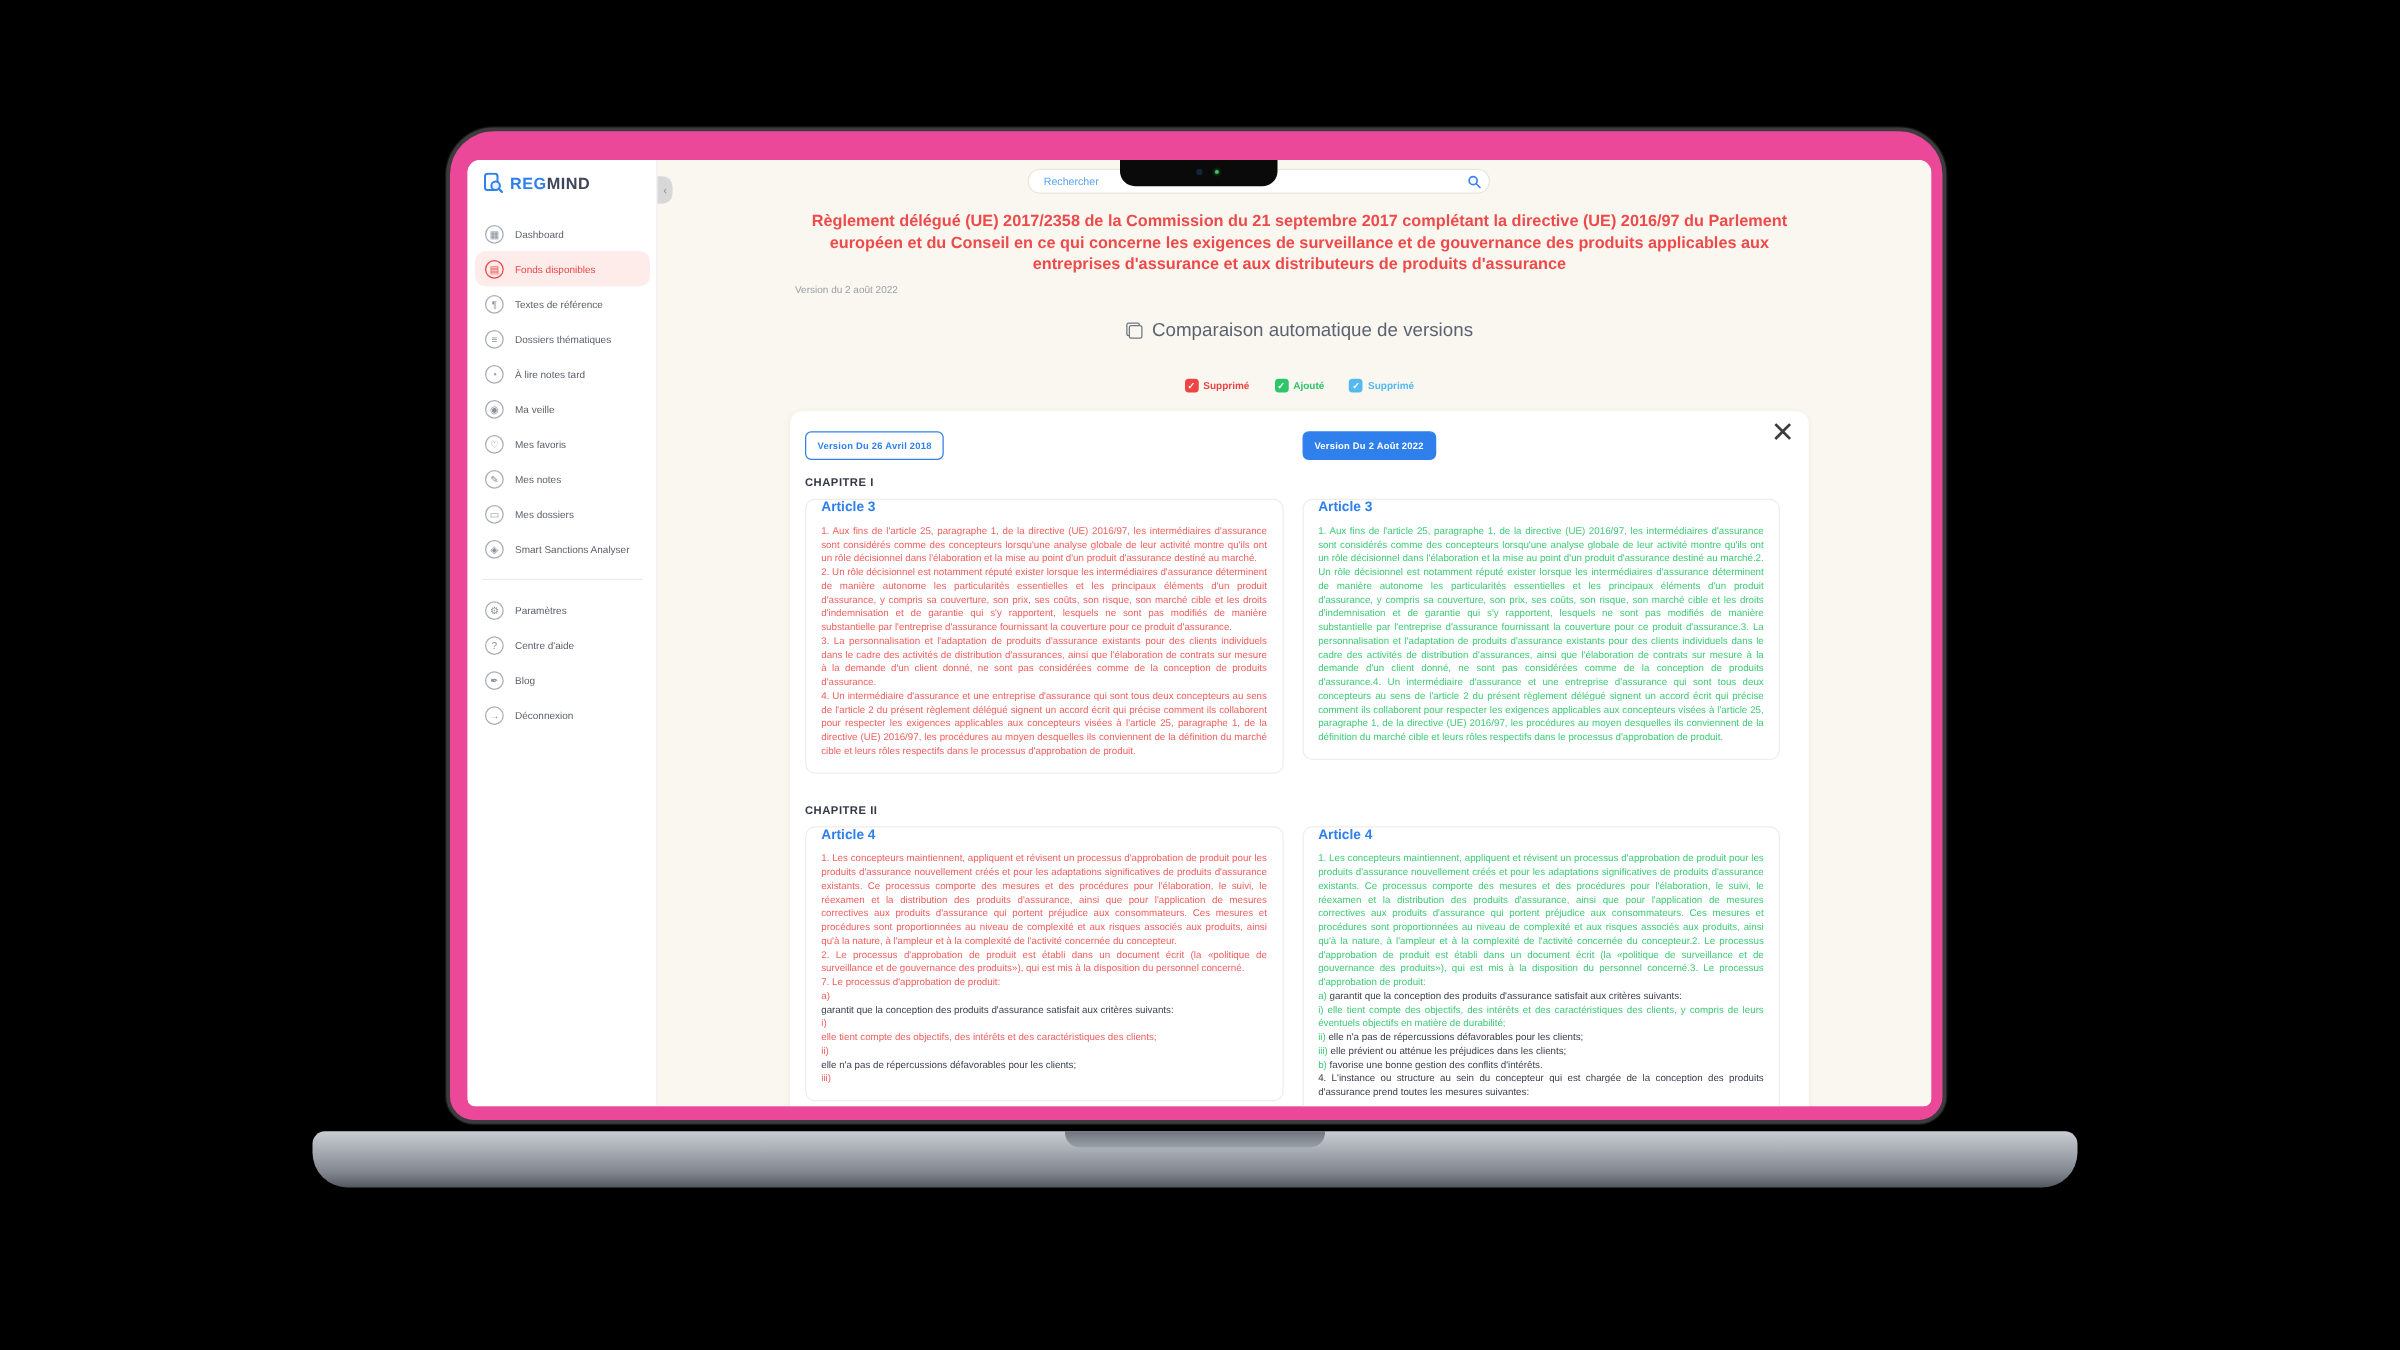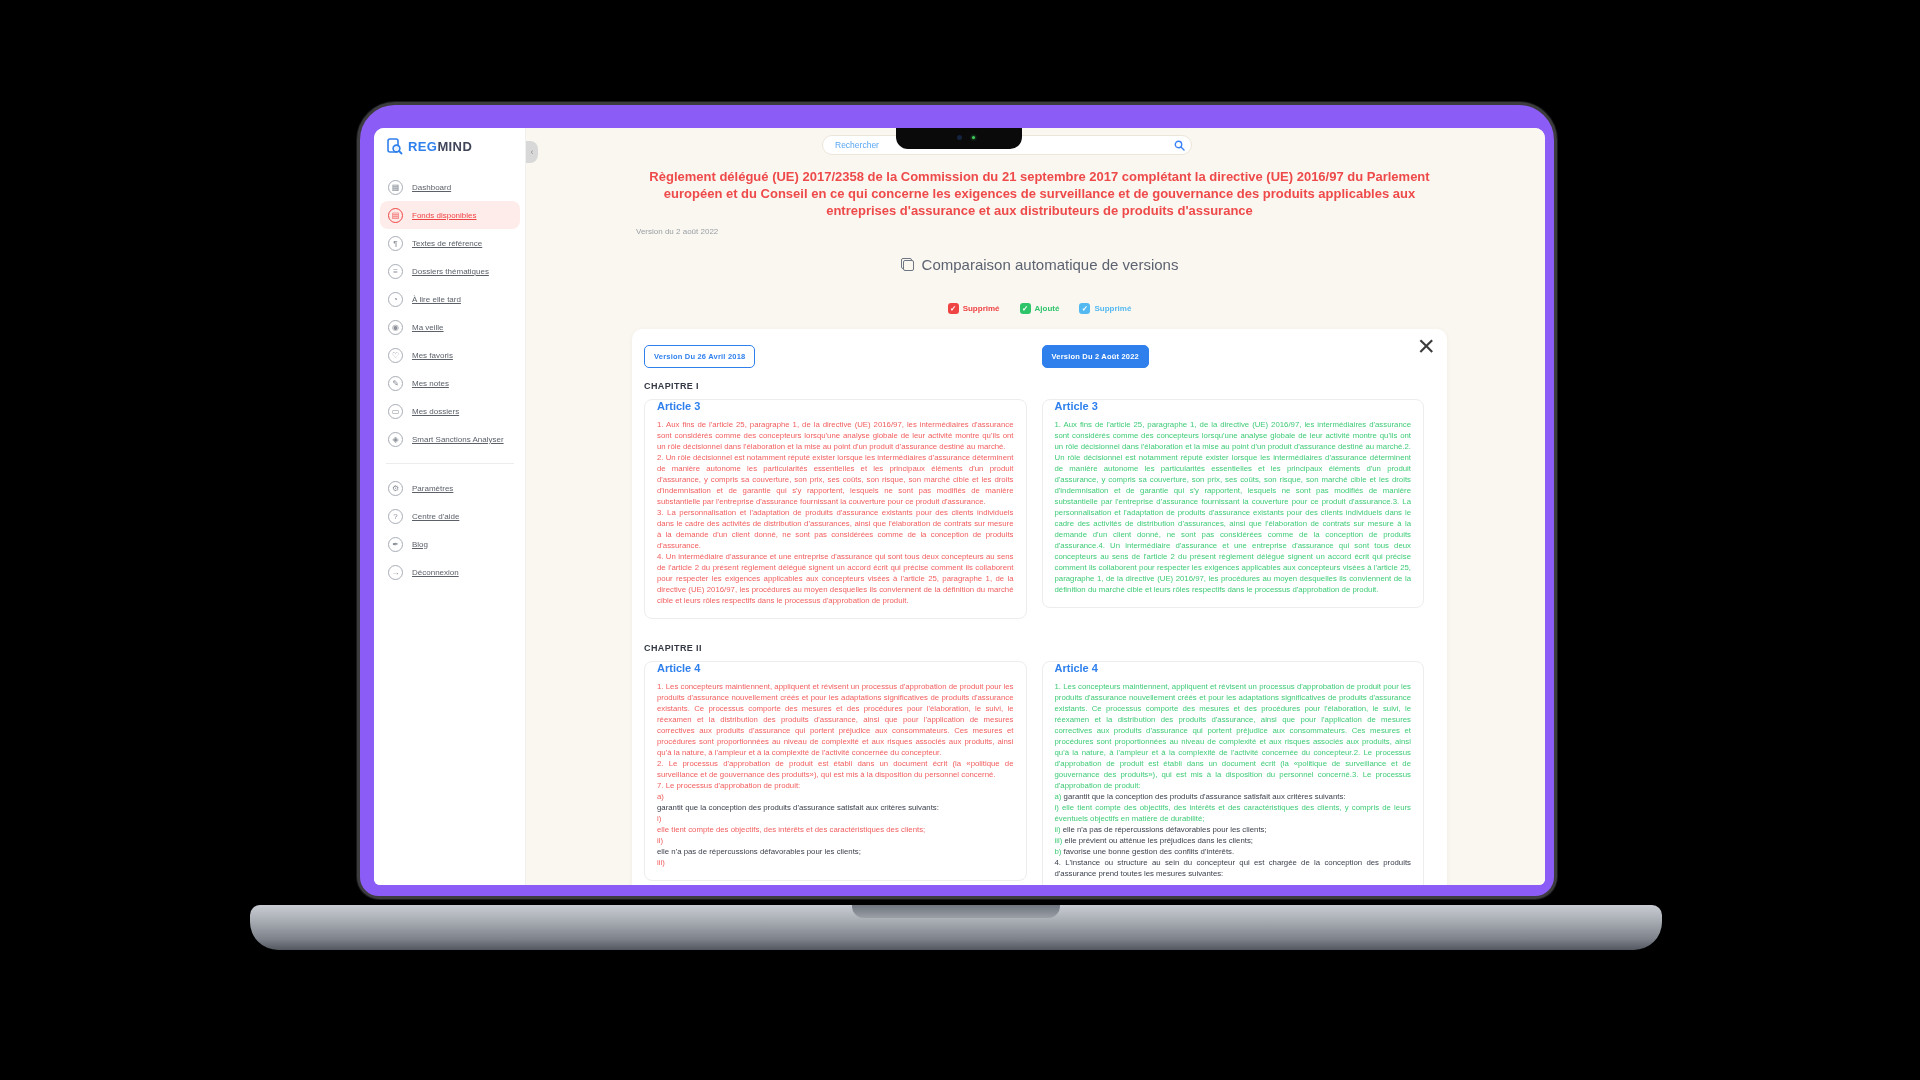--- a/index.html
+++ b/index.html
@@ -2,21 +2,21 @@
 <html style="--accent_blue: #2f80ed; --title_red: #ee4a4a; --active_red: #ef4444; --deleted_red: #f25e5e; --added_green: #3ecb76; --legend_green: #2ec46a; --modified_blue: #54b9f0;"><head>
 <meta charset="utf-8">
 <title>REGMIND – Comparaison de versions</title>
 <style>
   * { margin:0; padding:0; box-sizing:border-box; }
   html,body { width:1920px; height:1080px; background:#000; overflow:hidden;
               font-family:"Liberation Sans", sans-serif; }
 
   
   .shell { position:absolute; left:357px; top:102px; width:1200px; height:797px;
-           background:#8b5cf6; border:3px solid #3c3c3e; border-radius:38px 38px 22px 22px;
+           background:#ec4899; border:3px solid #3c3c3e; border-radius:38px 38px 22px 22px;
            box-shadow:0 0 0 1px #19191b; }
   .display { position:absolute; left:14px; top:23px; width:1171px; height:757px;
              background:#faf7f1; border-radius:10px 10px 6px 6px; overflow:hidden; }
   .notch { position:absolute; left:522px; top:0; width:126px; height:21px; background:#0a0a0b;
            border-radius:0 0 12px 12px; z-index:50; }
   .cam  { position:absolute; top:7px; left:61px; width:5px; height:5px; border-radius:50%;
           background:#14233f; }
   .led  { position:absolute; top:8px; left:76px; width:3px; height:3px; border-radius:50%;
           background:#3fca5a; box-shadow:0 0 3px #3fca5a; }
   .deck { position:absolute; left:250px; top:905px; width:1412px; height:45px;
@@ -31,21 +31,21 @@
   .logo { position:absolute; left:12px; top:10px; display:flex; align-items:center; gap:5px; }
   .logo-word { font-size:13px; font-weight:bold; letter-spacing:.4px; }
   .logo-reg { color:var(--accent_blue); } .logo-mind { color:#40465a; }
   .collapse-tab { position:absolute; left:152px; top:13px; width:12px; height:22px;
              background:#d8d8d8; border-radius:0 8px 8px 0; z-index:3; display:flex;
              align-items:center; justify-content:center; font-size:9px; color:#909090; cursor:pointer; }
   .nav { position:absolute; left:0; top:45px; width:152px; }
   .nav-item { display:flex; align-items:center; height:28px; padding-left:14px; cursor:pointer; }
   .nav-ic { width:15px; height:15px; min-width:15px; border:1px solid #a8adb5; border-radius:50%;
             display:flex; align-items:center; justify-content:center; font-size:8px; color:#8a8f98; }
-  .nav-label { margin-left:9px; font-size:8px; color:#5b6069; white-space:nowrap;text-decoration:underline; }
+  .nav-label { margin-left:9px; font-size:8px; color:#5b6069; white-space:nowrap; }
   .nav-item.active { background:#fdecea; border-radius:8px; margin:0 6px; padding-left:8px; }
   .nav-item.active .nav-label { color:var(--active_red); }
   .nav-item.active .nav-ic { border-color:var(--active_red); color:var(--active_red); }
   .nav-div { border-top:1px solid #ececec; margin:10px 12px; }
 
   
   .main { position:absolute; left:152px; top:0; right:0; bottom:0; background:#faf7f1; overflow:hidden; }
   .search { position:absolute; left:296px; top:7px; width:370px; height:20px; background:#fff;
             border:1px solid #ece5d8; border-radius:10px; font-size:8.5px; color:#58a6f2;
             padding:0 24px 0 12px; outline:none; z-index:1; }
@@ -124,21 +124,21 @@
         <div class="nav-item">
           <span class="nav-ic">¶</span>
           <span class="nav-label">Textes de référence</span>
         </div>
         <div class="nav-item">
           <span class="nav-ic">≡</span>
           <span class="nav-label">Dossiers thématiques</span>
         </div>
         <div class="nav-item">
           <span class="nav-ic">◔</span>
-          <span class="nav-label">À lire elle tard</span>
+          <span class="nav-label">À lire notes tard</span>
         </div>
         <div class="nav-item">
           <span class="nav-ic">◉</span>
           <span class="nav-label">Ma veille</span>
         </div>
         <div class="nav-item">
           <span class="nav-ic">♡</span>
           <span class="nav-label">Mes favoris</span>
         </div>
         <div class="nav-item">

